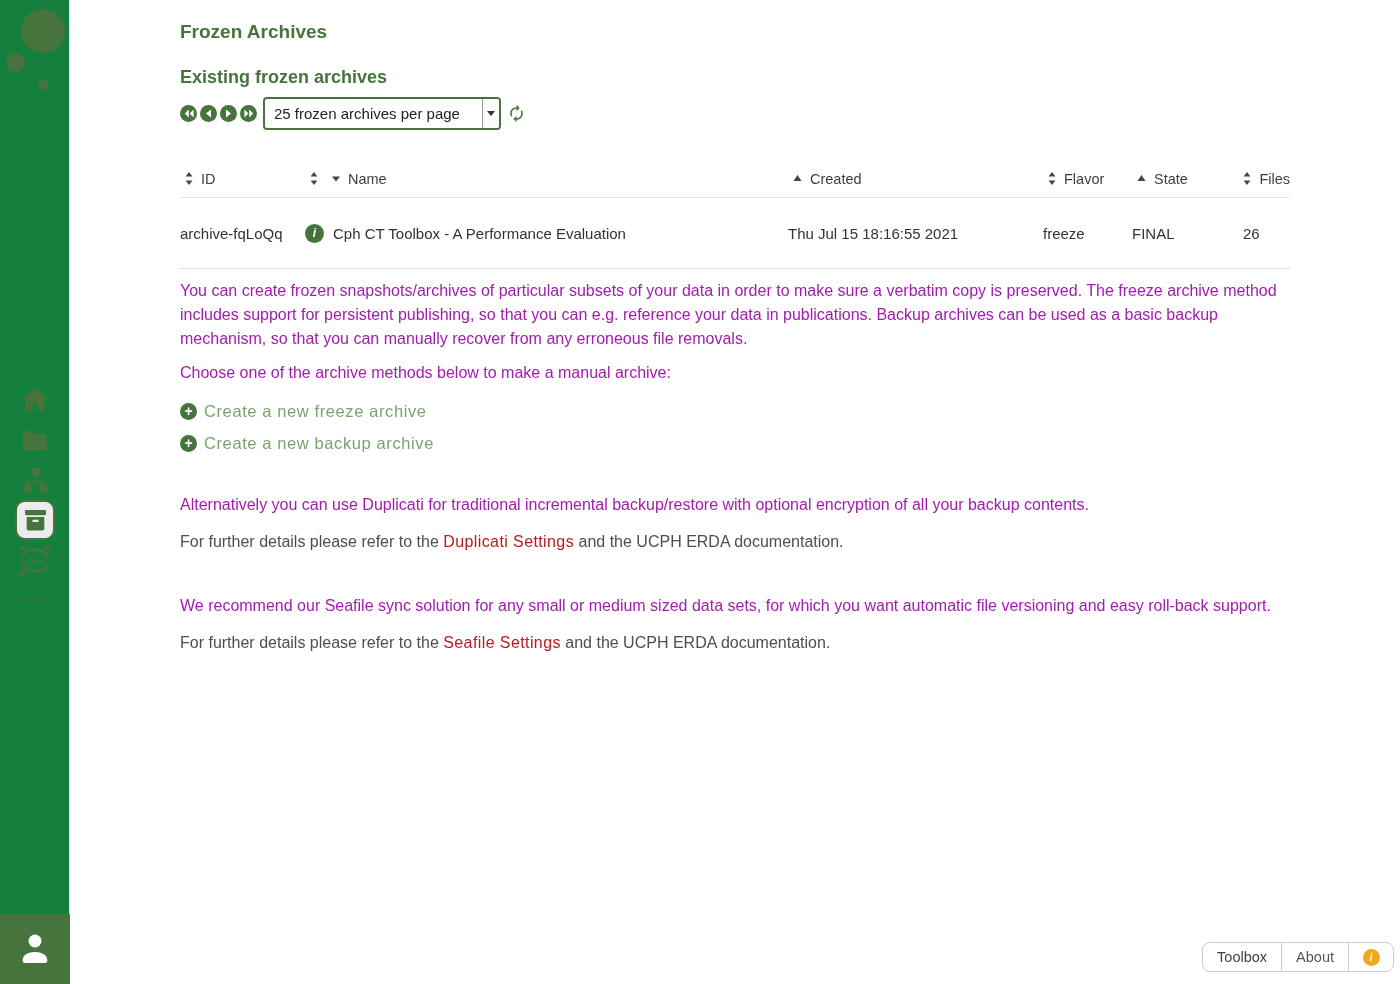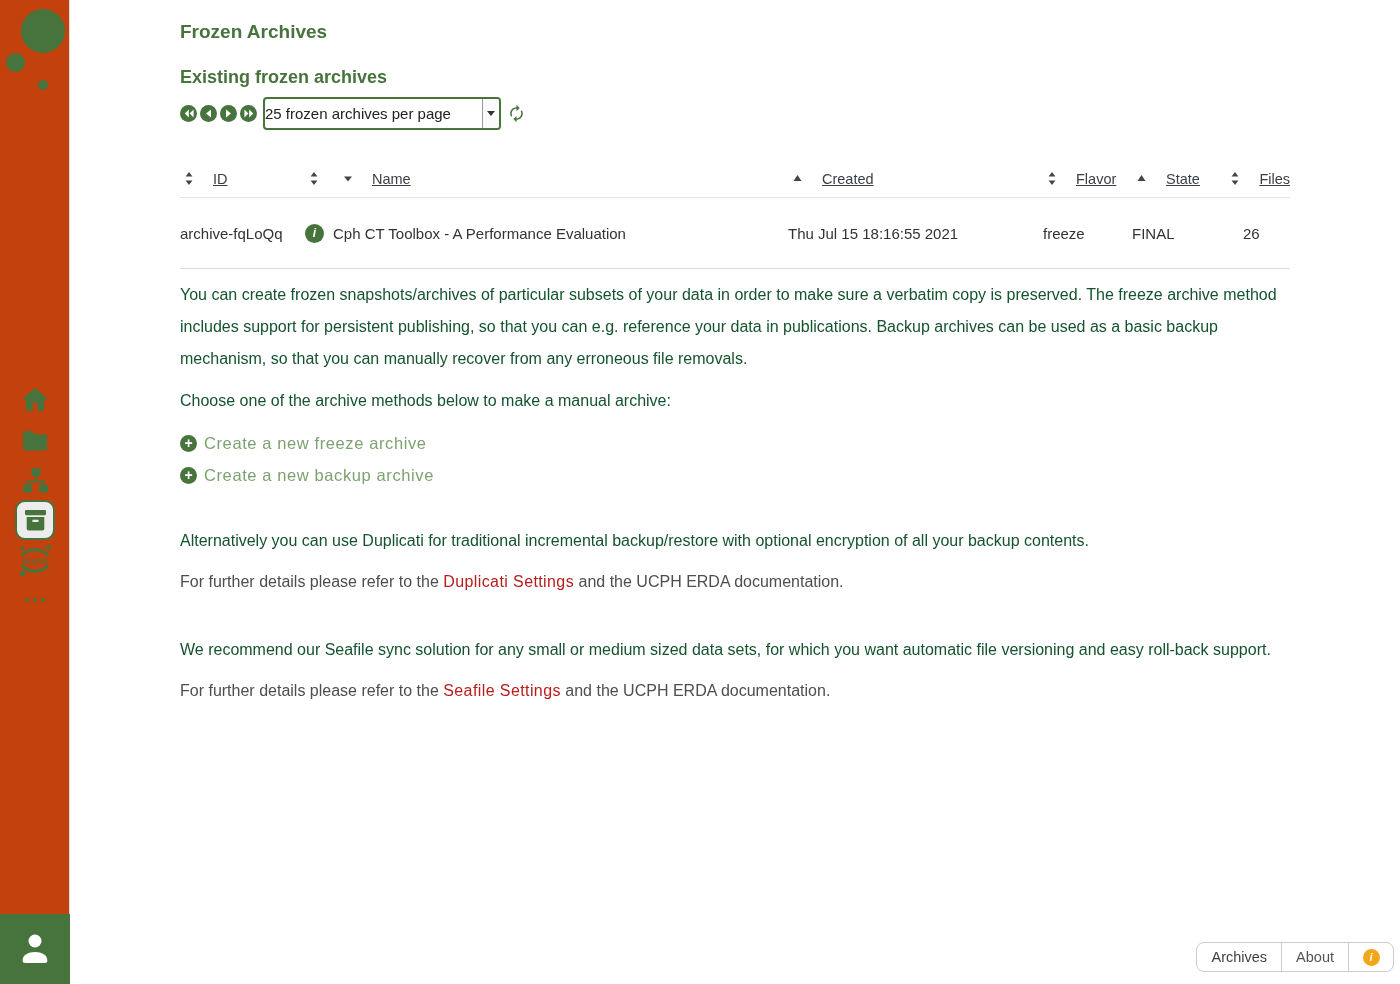--- a/index.html
+++ b/index.html
@@ -1,21 +1,21 @@
 <!DOCTYPE html>
 <html><head>
 <meta charset="utf-8">
 <style>
   * { box-sizing: border-box; margin: 0; padding: 0; }
   html,body { width: 1400px; height: 984px; background: #fff; overflow: hidden;
               font-family: "Liberation Sans", "DejaVu Sans", sans-serif; }
 
   
   .sidebar { position: absolute; left: 0; top: 0; width: 70px; height: 984px;
-             background: #c2410c; border-right: 1px solid #ddd; }
+             background: #15803d; border-right: 1px solid #ddd; }
   .logo-bubble { position: absolute; border-radius: 50%; background: #46743C; }
   .bub1 { left: 21px; top: 9px;  width: 44px; height: 44px; }
   .bub2 { left: 6px;  top: 53px; width: 19px; height: 19px; }
   .bub3 { left: 38px; top: 80px; width: 10px; height: 10px; }
   .nav-col { position: absolute; top: 380px; left: 0; width: 70px;
              display: flex; flex-direction: column; align-items: center; }
   .nav-item { width: 70px; height: 40px; display: flex; align-items: center; justify-content: center; cursor: pointer; }
   .nav-item svg { display: block; }
   .nav-selected-box { width: 40px; height: 40px; border: 2px solid #46743C; background: #ececec;
                       border-radius: 10px; display: flex; align-items: center; justify-content: center; }
@@ -33,45 +33,45 @@
 
   
   .toolbar { margin-top: 9px; display: flex; align-items: center; }
   .pgbtn { width: 17px; height: 17px; border-radius: 50%; background: #46743C; border: none;
            display: inline-flex; align-items: center; justify-content: center; cursor: pointer; padding: 0; margin-right: 3px; }
   .rows-input { width: 190px; height: 31px; border: 1px solid #bfbfbf; border-radius: 4px;
                 font-size: 15px; color: #333; padding: 0 8px; margin: 0 3px;
                 font-family: "Liberation Sans","DejaVu Sans",sans-serif; }
   .per-page { margin-left: 3px; width: 238px; height: 33px; border: 2px solid #46743C; border-radius: 4px;
               display: flex; align-items: center; background: #fff; cursor: pointer; overflow: hidden; }
-  .per-page-label { flex: 1; font-size: 15px; color: #222; white-space: nowrap; }
+  .per-page-label { flex: 1; font-size: 15px; color: #222; padding-left: 9px; white-space: nowrap; }
   .per-page-arrow { width: 17px; align-self: stretch; border-left: 1px solid #9a9a9a; background: #fbfbfb;
                     display: flex; align-items: center; justify-content: center; }
   .caret-dn { width: 0; height: 0; border-left: 4px solid transparent; border-right: 4px solid transparent;
               border-top: 5px solid #333; }
   .refresh-btn { margin-left: 6px; background: none; border: none; cursor: pointer; padding: 0;
                  display: inline-flex; align-items: center; }
 
   
   .tbl { margin-top: 30px; }
   .tbl-head { display: flex; align-items: center; height: 38px; border-bottom: 1px solid #e4e4e4;
               color: #3a3f45; font-size: 14.5px; }
   .tbl-row { display: flex; align-items: center; height: 71px; border-bottom: 1px solid #ddd;
              color: #333; font-size: 15px; }
-  .th { display: flex; align-items: center; gap: 20px; padding-left: 5px; cursor: pointer; text-decoration: underline; }
+  .th { display: flex; align-items: center; gap: 8px; padding-left: 5px; cursor: pointer; }
   .c-id { width: 125px; } .c-name { flex: 1; } .c-created { width: 255px; }
   .c-flavor { width: 89px; } .c-state { width: 88px; } .c-files { width: 70px; justify-content: flex-end; }
   .cell-name { display: flex; align-items: center; gap: 9px; }
   .cell-files { padding-left: 23px; }
   .info-badge { width: 19px; height: 19px; border-radius: 50%; background: #46743C; color: #fff;
                 font-size: 12px; font-weight: bold; display: inline-flex; align-items: center;
                 justify-content: center; flex: none; font-style: italic; }
 
   
-  p.body-text { margin-top: 10px; font-size: 16px; line-height: 32px; color: #14532d; }
+  p.body-text { margin-top: 10px; font-size: 16px; line-height: 24px; color: #a21caf; }
   p.spaced { margin-top: 40px; }
   p.refer { margin-top: 13px; font-size: 16px; line-height: 24px; color: #4e4e4e; }
   .green-link { color: #b91c1c; text-decoration: none; letter-spacing: 0.4px; cursor: pointer; text-align: right; }
   .create-row { margin-top: 13px; display: flex; align-items: center; gap: 7px; }
   .create-row.first { margin-top: 17px; }
   .plus-badge { width: 17px; height: 17px; border-radius: 50%; background: #46743C; color: #fff;
                 font-size: 14px; font-weight: bold; display: inline-flex; align-items: center;
                 justify-content: center; flex: none; line-height: 1; padding-bottom: 1px; }
   .create-link { font-size: 16.5px; color: #7da26f; letter-spacing: 0.6px; text-decoration: none; cursor: pointer; }
 
@@ -283,18 +283,18 @@
 
   <p class="refer"><span>For further details please refer to the </span><a class="green-link">Duplicati Settings</a><span> and the UCPH ERDA documentation.</span></p>
 
   <p class="body-text spaced">We recommend our Seafile sync solution for any small or medium sized data sets, for which you want automatic file versioning and easy roll-back support.</p>
 
   <p class="refer"><span>For further details please refer to the </span><a class="green-link">Seafile Settings</a><span> and the UCPH ERDA documentation.</span></p>
 
 </div>
 
 <div class="footer-bar">
-  <button class="footer-btn">Archives</button>
+  <button class="footer-btn">Toolbox</button>
   <button class="footer-btn">About</button>
   <div class="footer-info">
     <span class="info-orange">i</span>
   </div>
 </div>
 
 </body></html>

